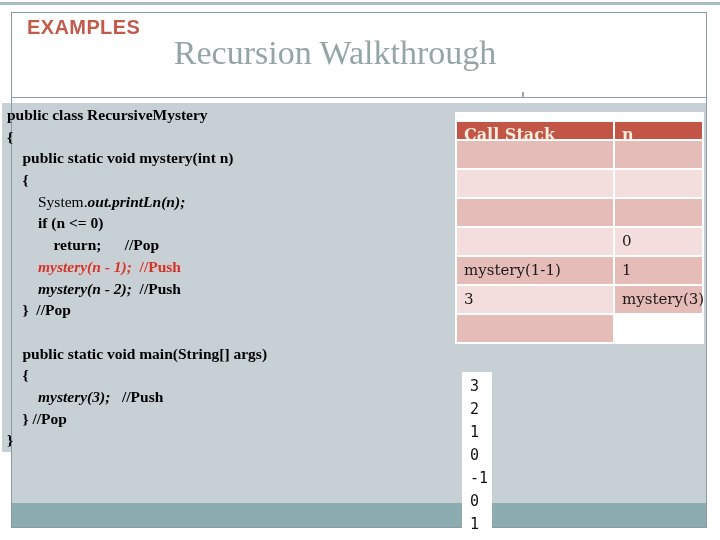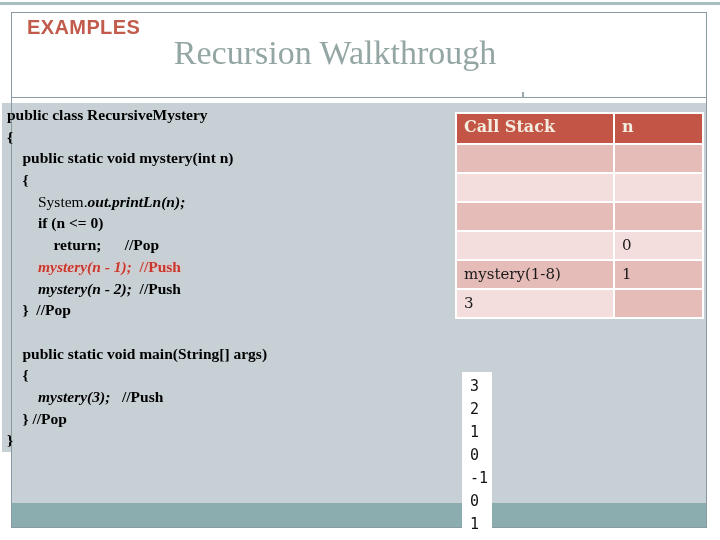--- a/index.html
+++ b/index.html
@@ -36,22 +36,22 @@
     font-family:Liberation Serif, serif;font-size:15.5px;line-height:21.7px;color:#000;}
   .code-line{height:21.7px;}
   .seg-plain{font-weight:700;}
   .seg-reg{font-weight:400;}
   .seg-ital{font-weight:700;font-style:italic;}
   .seg-red{font-weight:700;color:var(--code-red);text-shadow:0 0 5px #f0c3be;}
   .seg-red-ital{font-weight:700;font-style:italic;color:var(--code-red);text-shadow:0 0 5px #f0c3be;}
 
   .stack-table{position:absolute;left:455px;top:112px;z-index:4;display:grid;
     grid-template-columns:156px 87px;gap:2px;background:#fff;padding:2px;}
-  .th{height:29px;background:var(--tred);color:#f3ecdf;box-sizing:border-box;
-    font-family:"DejaVu Serif",serif;font-weight:bold;font-size:16px;padding:3px 0 0 7px;}
+  .th{height:17px;background:var(--tred);color:#f3ecdf;box-sizing:border-box;
+    font-family:"DejaVu Serif",serif;font-weight:bold;font-size:16px;padding:3px 0 0 7px;margin-top:8px;}
   .td{height:27px;box-sizing:border-box;color:#1a1a1a;
     font-family:"DejaVu Serif",serif;font-size:15px;padding:4px 0 0 7px;}
   .dark{background:var(--row-dark);}
   .light{background:var(--row-light);}
 
   .console{position:absolute;left:462px;top:372px;width:30px;height:165px;background:#fff;z-index:6;
     box-sizing:border-box;padding:3px 0 0 8px;
     font-family:"DejaVu Sans Mono",monospace;font-size:15px;line-height:23px;color:#111;}
 </style>
 </head>
@@ -77,23 +77,24 @@
     <div class="th">Call Stack</div>
     <div class="th">n</div>
   <div class="td dark"></div>
       <div class="td dark"></div>
       <div class="td light"></div>
       <div class="td light"></div>
       <div class="td dark"></div>
       <div class="td dark"></div>
       <div class="td light"></div>
       <div class="td light">0</div>
-      <div class="td dark">mystery(1-8)</div>
+      <div class="td dark">mystery(1-1)</div>
       <div class="td dark">1</div>
       <div class="td light">3</div>
+      <div class="td dark">mystery(3)</div>
       <div class="td dark"></div>
     </div>
 
   <div class="console">
       <div>3</div>
       <div>2</div>
       <div>1</div>
       <div>0</div>
       <div>-1</div>
       <div>0</div>

